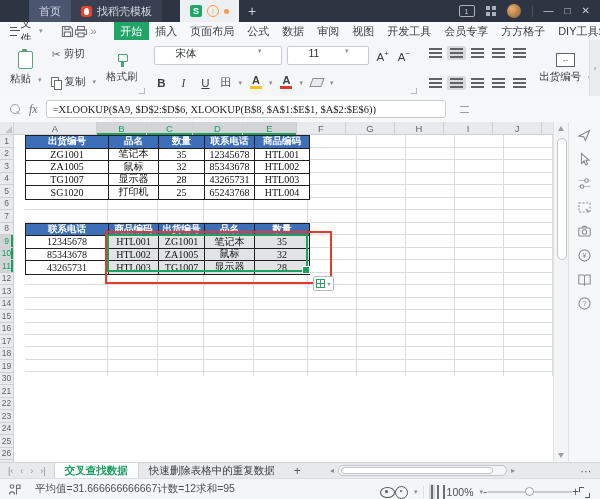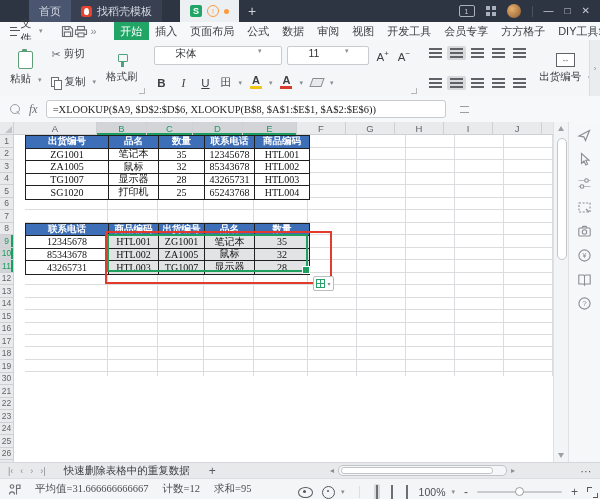--- a/index.html
+++ b/index.html
@@ -144,22 +144,22 @@
   .st-add{display:flex;align-items:center;padding:0 9px;color:#55585c;font-size:12px;}
   .hscroll{position:absolute;left:330px;top:3px;width:185px;height:9px;display:flex;align-items:center;gap:4px;}
   .hs-track{flex:1;height:9px;border:1px solid #c2c4c7;border-radius:5px;background:#f5f6f7;position:relative;}
   .hs-thumb{position:absolute;left:2px;top:1px;width:150px;height:5px;background:#fff;border:1px solid #c2c4c7;border-radius:3px;}
   .hs-arr{color:#8a8d91;font-size:8px;}
   .st-more{position:absolute;right:8px;top:0;height:16px;display:flex;align-items:center;color:#55585c;letter-spacing:1px;}
   
   .statusbar{position:absolute;top:478px;left:0;right:0;height:21px;background:#f4f5f6;border-top:1px solid #dcdde0;
     display:flex;align-items:center;font-size:10.5px;color:#4c4f53;box-sizing:border-box;}
   .stat-ic{margin:0 14px 0 8px;}
-  .stats{display:flex;gap:14px;font-family:Liberation Serif, serif;}
-  .sb-right{margin-left:auto;display:flex;align-items:center;gap:9px;padding-right:2px;margin-top:6px;}
+  .stats{display:flex;}
+  .sb-right{margin-left:auto;display:flex;align-items:center;padding-right:10px;margin-top:6px;}
   .eye{width:13px;height:9px;border:1px solid #55585c;border-radius:50%;position:relative;}
   .eye:after{content:"";position:absolute;left:4px;top:2px;width:3px;height:3px;border-radius:50%;background:#55585c;}
   .spot{width:11px;height:11px;border:1px solid #55585c;border-radius:50%;position:relative;}
   .spot:after{content:"";position:absolute;left:3.5px;top:3.5px;width:2px;height:2px;border-radius:50%;background:#55585c;}
   .viewbox{width:15px;height:12px;border:1px solid #6b6e72;box-sizing:border-box;background:#fff;}
   .viewbox.grid{background:linear-gradient(#6b6e72,#6b6e72) 4px 0/1px 12px no-repeat,
     linear-gradient(#6b6e72,#6b6e72) 9px 0/1px 12px no-repeat,linear-gradient(#6b6e72,#6b6e72) 0 5px/15px 1px no-repeat,#fff;}
   .viewbox.split{background:linear-gradient(#6b6e72,#6b6e72) 7px 0/1px 12px no-repeat,#fff;}
   .viewbox.page{background:linear-gradient(#6b6e72,#6b6e72) 3px 7px/9px 1px no-repeat,#fff;}
   .viewwrap{padding:2px;border-radius:2px;}
@@ -570,20 +570,21 @@
   </div>
 
   <div class="tabbar">
     <div class="stnav">
         <span>|‹</span>
         <span>‹</span>
         <span>›</span>
         <span>›|</span>
       </div>
     <div class="sheettabs" style="display:flex;align-items:stretch;">
+        <div class="sheettab active">交叉查找数据</div>
         <div class="sheettab">快速删除表格中的重复数据</div>
       </div>
     <div class="st-add">+</div>
     <div class="hscroll">
       <span class="hs-arr">◂</span>
       <span class="hs-track">
           <span class="hs-thumb"></span>
         </span>
       <span class="hs-arr">▸</span>
     </div>

